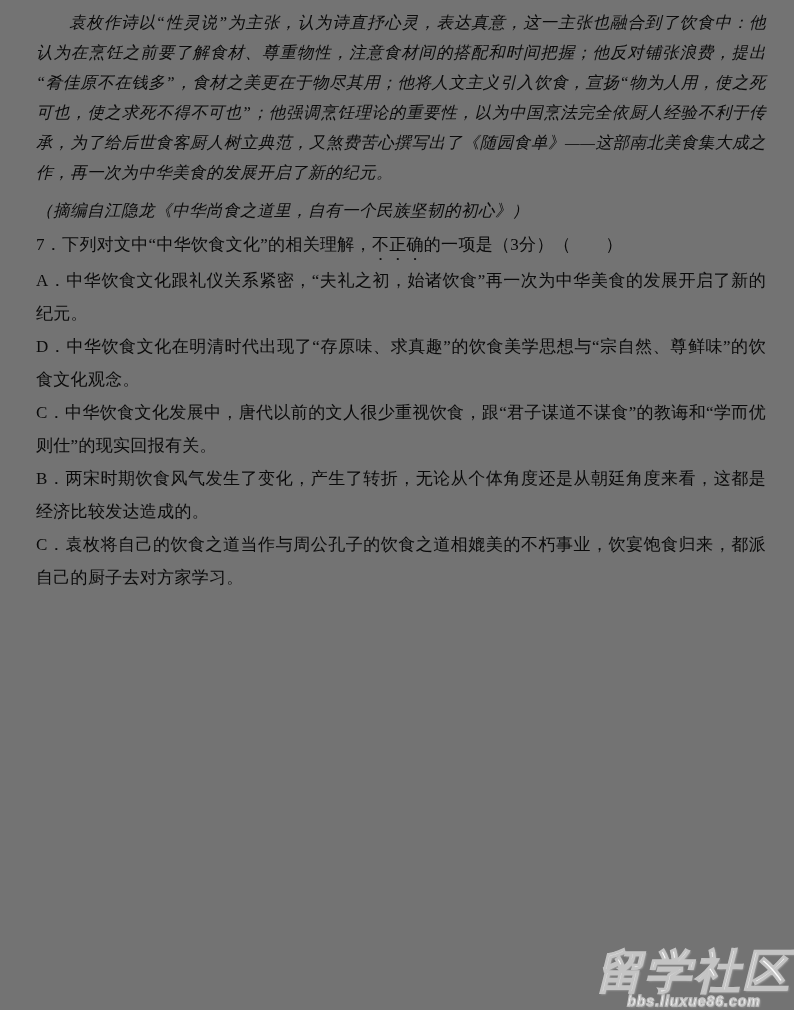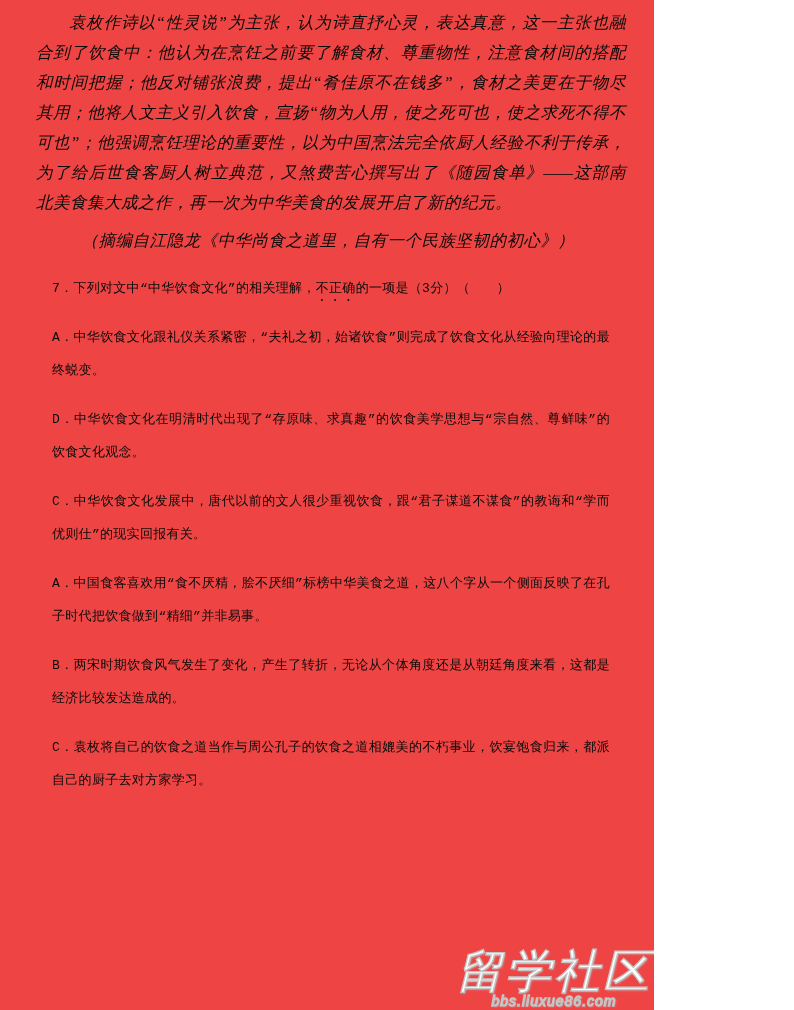--- a/index.html
+++ b/index.html
@@ -1,66 +1,66 @@
 <!DOCTYPE html>
 <html lang="zh"><head>
 <meta charset="utf-8">
 <style>
   html,body{margin:0;padding:0;background:#ffffff;}
   .page{
     position:relative;
-    width:654px;height:1010px;
+    width:794px;height:1010px;
     margin:0;
-    background:#ef4444;
+    background:#737373;
     color:#0a0a0a;
     box-sizing:border-box;
     padding:8px 28px 0 36px;
     overflow:hidden;
   }
   
   .passage p{
     margin:0 0 8px 0;
     text-indent:2em;
     text-align:justify;
     font-family:"Liberation Serif", serif;
     font-style:italic;
     font-size:16.5px;
     line-height:30px;
     letter-spacing:0.5px;
   }
   .passage p.source{
     text-indent:0;
-    text-align:center;
+    text-align:left;
     margin-bottom:2px;
     padding-right:6px;
   }
   
   .questions p{
-    margin:16px;
-    font-family:Liberation Mono, monospace;
+    margin:0;
+    font-family:Liberation Serif, serif;
     font-style:normal;
-    font-size:13px;
+    font-size:17px;
     line-height:33px;
     text-align:justify;
     letter-spacing:0.3px;
   }
   .em-dots{
     -webkit-text-emphasis:filled dot;
     text-emphasis:filled dot;
     -webkit-text-emphasis-position:under right;
     text-emphasis-position:under right;
   }
   .watermark{
     position:absolute;
     right:2px;
     bottom:2px;
     text-align:center;
     font-family:"Liberation Sans", sans-serif;
     font-style:italic;
-    font-weight:normal;
+    font-weight:bold;
     color:#fdfdfd;
     -webkit-text-stroke:1.3px #c4c4c4;
     text-shadow:1px 1px 2px #b5b5b5;
     line-height:1;
     pointer-events:none;
   }
   .wm-title{font-size:46px;letter-spacing:3px;}
   .wm-url{font-size:14px;margin-top:0px;letter-spacing:1px;}
 </style>
 </head>
@@ -68,25 +68,24 @@
 
 <div class="page">
 
   <div class="passage">
     <p>袁枚作诗以“性灵说”为主张，认为诗直抒心灵，表达真意，这一主张也融合到了饮食中：他认为在烹饪之前要了解食材、尊重物性，注意食材间的搭配和时间把握；他反对铺张浪费，提出“肴佳原不在钱多”，食材之美更在于物尽其用；他将人文主义引入饮食，宣扬“物为人用，使之死可也，使之求死不得不可也”；他强调烹饪理论的重要性，以为中国烹法完全依厨人经验不利于传承，为了给后世食客厨人树立典范，又煞费苦心撰写出了《随园食单》——这部南北美食集大成之作，再一次为中华美食的发展开启了新的纪元。</p>
     <p class="source">（摘编自江隐龙《中华尚食之道里，自有一个民族坚韧的初心》）</p>
   </div>
 
   <div class="questions">
     <p><span>7．下列对文中“中华饮食文化”的相关理解，</span><span class="em-dots">不正确</span><span>的一项是（3分）（　　）</span></p>
-    <p>A．中华饮食文化跟礼仪关系紧密，“夫礼之初，始诸饮食”则完成了饮食文化从经验向理论的最终蜕变。</p>
+    <p>A．中华饮食文化跟礼仪关系紧密，“夫礼之初，始诸饮食”再一次为中华美食的发展开启了新的纪元。</p>
     <p>D．中华饮食文化在明清时代出现了“存原味、求真趣”的饮食美学思想与“宗自然、尊鲜味”的饮食文化观念。</p>
     <p>C．中华饮食文化发展中，唐代以前的文人很少重视饮食，跟“君子谋道不谋食”的教诲和“学而优则仕”的现实回报有关。</p>
 
-    <p>A．中国食客喜欢用“食不厌精，脍不厌细”标榜中华美食之道，这八个字从一个侧面反映了在孔子时代把饮食做到“精细”并非易事。</p>
     <p>B．两宋时期饮食风气发生了变化，产生了转折，无论从个体角度还是从朝廷角度来看，这都是经济比较发达造成的。</p>
     <p>C．袁枚将自己的饮食之道当作与周公孔子的饮食之道相媲美的不朽事业，饮宴饱食归来，都派自己的厨子去对方家学习。</p>
 
   </div>
 
   <div class="watermark">
     <div class="wm-title">留学社区</div>
     <div class="wm-url">bbs.liuxue86.com</div>
   </div>
 

